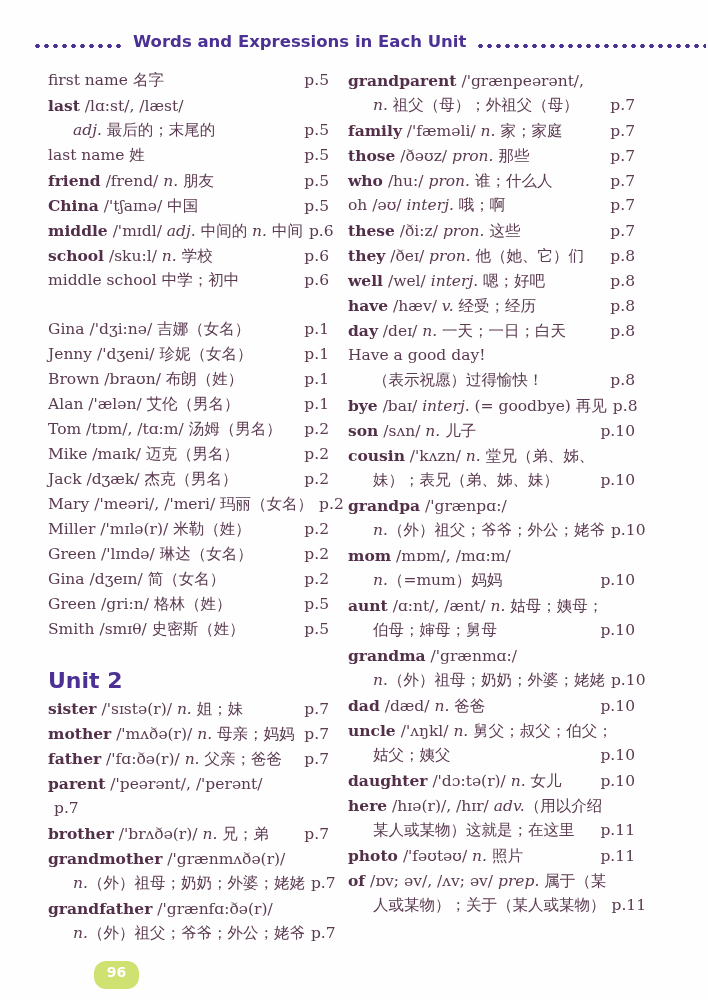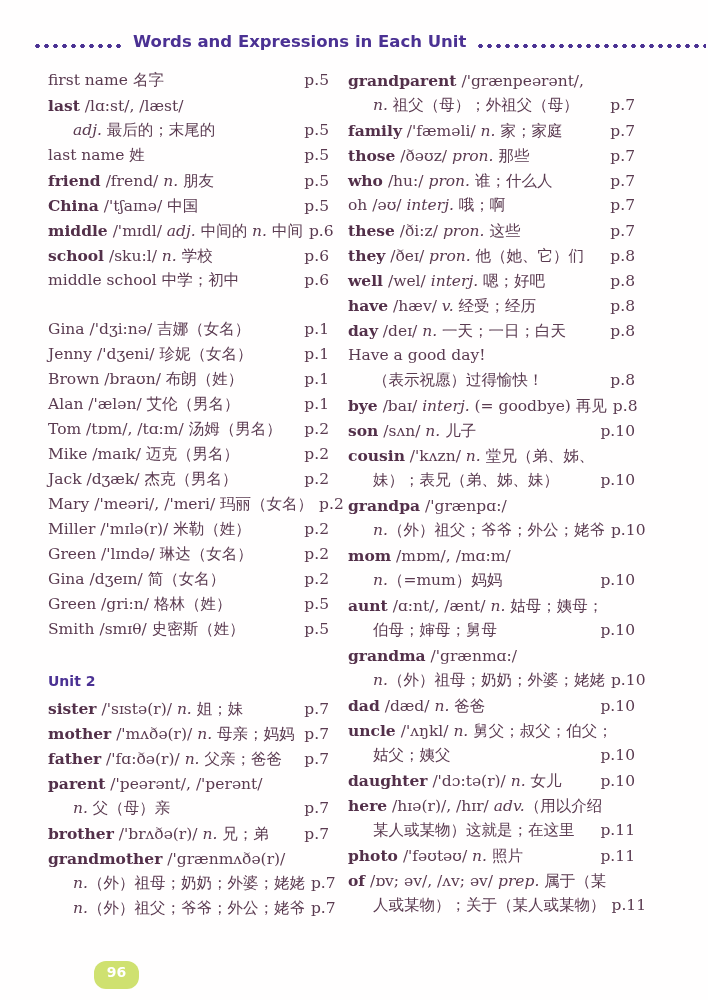--- a/index.html
+++ b/index.html
@@ -54,21 +54,21 @@
   .row .text { flex: 1; white-space: pre; overflow: visible; }
   .row.ind .text { padding-left: 25px; }
   .row .page { flex-shrink: 0; margin-left: 6px; }
   .s-b { font-weight: bold; color: var(--ink-bold); }
   .s-i { font-style: italic; }
   .s-r { }
   .gap { height: 24px; }
   .unit-heading {
     height: 30px; line-height: 30px;
     font-family: "DejaVu Sans", "Liberation Sans", sans-serif;
-    font-weight: bold; font-size: 14px;
+    font-weight: bold; font-size: 22px;
     color: var(--purple);
   }
 
   
   .page-pill {
     position: absolute; left: 94px; top: 961px;
     width: 45px; height: 28px;
     background: var(--pill);
     border-radius: 12px;
     color: #ffffff;
@@ -188,33 +188,35 @@
         <span class="page">p.7</span>
       </div>
       <div class="row">
         <span class="text"><span class="s-b">father</span><span class="s-r"> /'fɑ:ðə(r)/ </span><span class="s-i">n.</span><span class="s-r"> 父亲；爸爸</span></span>
         <span class="page">p.7</span>
       </div>
       <div class="row">
         <span class="text"><span class="s-b">parent</span><span class="s-r"> /'peərənt/, /'perənt/</span></span>
       </div>
       <div class="row ind">
-        <span class="text"><span class="s-i">n.</span><span class="s-r"> 父（母）亲</span></span>
         <span class="page">p.7</span>
       </div>
       <div class="row">
         <span class="text"><span class="s-b">brother</span><span class="s-r"> /'brʌðə(r)/ </span><span class="s-i">n.</span><span class="s-r"> 兄；弟</span></span>
         <span class="page">p.7</span>
       </div>
       <div class="row">
         <span class="text"><span class="s-b">grandmother</span><span class="s-r"> /'grænmʌðə(r)/</span></span>
       </div>
       <div class="row ind">
         <span class="text"><span class="s-i">n.</span><span class="s-r">（外）祖母；奶奶；外婆；姥姥</span></span>
         <span class="page">p.7</span>
+      </div>
+      <div class="row">
+        <span class="text"><span class="s-b">grandfather</span><span class="s-r"> /'grænfɑ:ðə(r)/</span></span>
       </div>
       <div class="row ind">
         <span class="text"><span class="s-i">n.</span><span class="s-r">（外）祖父；爷爷；外公；姥爷</span></span>
         <span class="page">p.7</span>
       </div>
     </div>
   <div class="col col-right" id="col-right">
       <div class="row">
         <span class="text"><span class="s-b">grandparent</span><span class="s-r"> /'grænpeərənt/,</span></span>
       </div>

